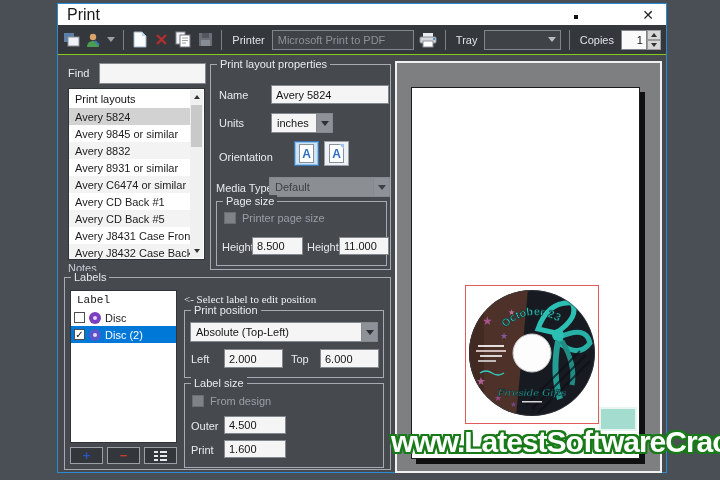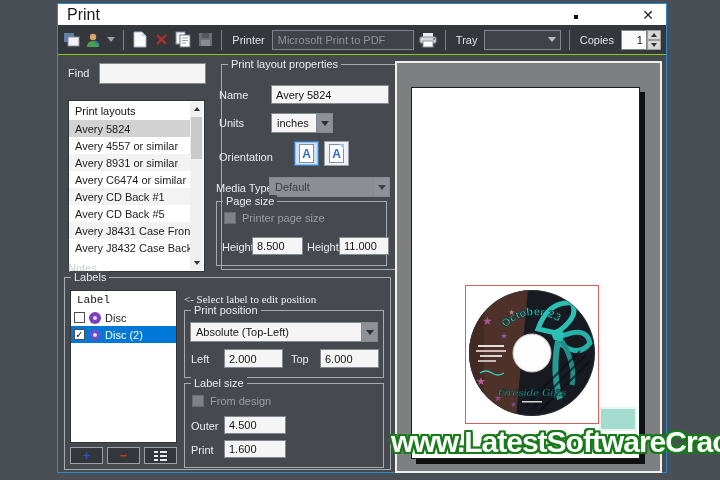--- a/index.html
+++ b/index.html
@@ -236,25 +236,26 @@
         <span class="spin-btn">
             <span class="tri-down"></span>
           </span>
       </span>
     </span>
   </div>
 
   <span class="lbl" style="left:10px; top:63px;">Find</span>
   <div class="input" style="left:41px; top:59px; width:107px; height:21px;"></div>
 
-  <div class="list" style="left:10px; top:96px; width:137px; height:172px; overflow:hidden;">
+  <div class="list" style="left:10px; top:84px; width:137px; height:172px; overflow:hidden;">
     <div class="list-head">Print layouts</div>
     <div style="padding-right:14px;">
       <div class="list-row sel-inactive">Avery 5824</div>
-      <div class="list-row">Avery 4557 or similar</div>
+      <div class="list-row">Avery 9845 or similar</div>
+      <div class="list-row">Avery 8832</div>
       <div class="list-row">Avery 8931 or similar</div>
       <div class="list-row">Avery C6474 or similar</div>
       <div class="list-row">Avery CD Back #1</div>
       <div class="list-row">Avery CD Back #5</div>
       <div class="list-row">Avery J8431 Case Front</div>
       <div class="list-row">Avery J8432 Case Back</div>
     </div>
     <div class="scrollbar">
       <span class="sb-btn">
           <span class="tri-up"></span>
@@ -293,21 +294,21 @@
     <span class="grid-glyph">
       <span></span>
         <span></span>
         <span></span>
         <span></span>
         <span></span>
         <span></span>
     </span>
   </div>
 
-  <div class="groupbox" style="left:152px; top:60px; width:181px; height:206px;margin-left:11px;">
+  <div class="groupbox" style="left:152px; top:60px; width:181px; height:206px;">
     <span class="legend">Print layout properties</span>
   </div>
 
   <span class="lbl" style="left:161px; top:85px;">Name</span>
   <div class="input" style="left:213px; top:81px; width:118px; height:19px;">Avery 5824</div>
 
   <span class="lbl" style="left:161px; top:113px;">Units</span>
   <div class="combo" style="left:213px; top:109px; width:62px; height:20px;">
     <span class="val">inches</span>
     <span class="arrow">

